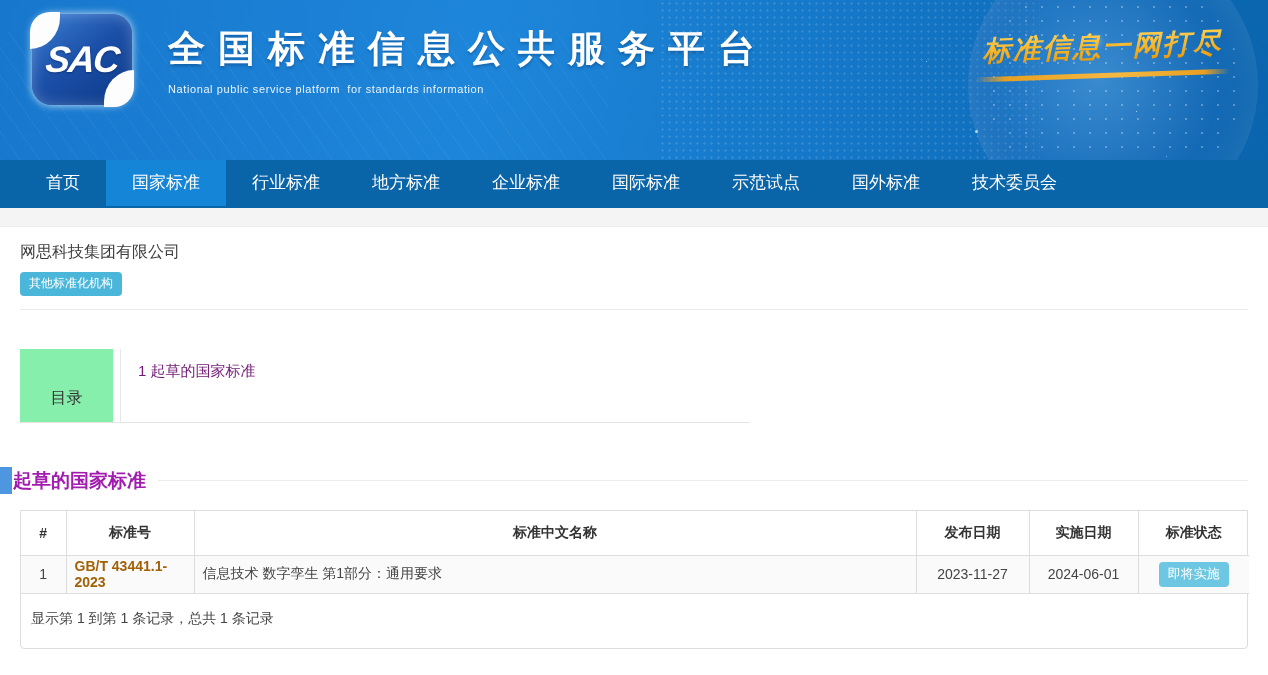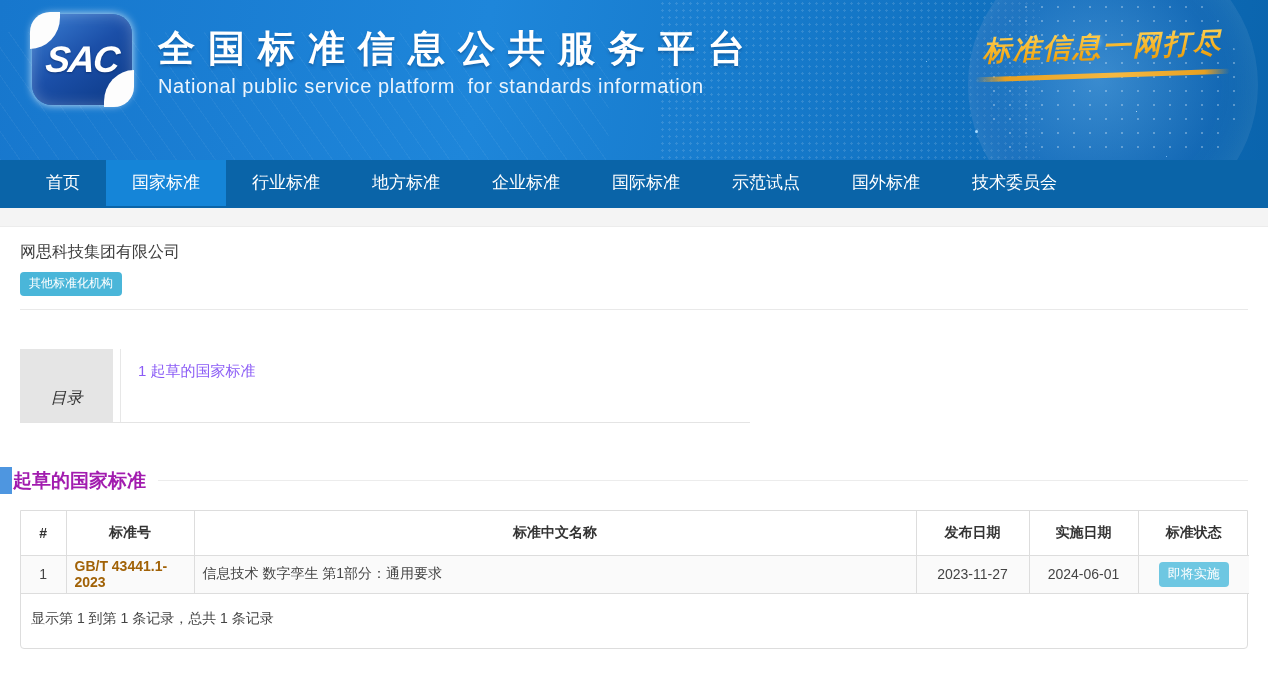--- a/index.html
+++ b/index.html
@@ -28,24 +28,24 @@
     box-shadow:0 0 9px rgba(255,255,255,.8), inset 0 0 14px rgba(255,255,255,.25); }
   .logo-notch { position:absolute; background:#fdfdfd; }
   .logo-notch.tl { left:-2px; top:-2px; width:30px; height:37px;
     border-top-left-radius:20px; border-bottom-right-radius:100% 85%; }
   .logo-notch.br { right:-2px; bottom:-2px; width:30px; height:37px;
     border-bottom-right-radius:20px; border-top-left-radius:100% 85%; }
   .logo-text { position:absolute; inset:0; display:flex; align-items:center; justify-content:center;
     color:#fff; font-weight:bold; font-style:italic; font-size:37px; letter-spacing:-2px;
     transform:skewX(-6deg); text-shadow:0 1px 2px rgba(0,30,80,.5); }
 
-  .title-block { position:absolute; left:158px; top:24px; }
+  .title-block { position:absolute; left:168px; top:24px; }
   .site-title { color:#fff; font-size:37px; font-weight:bold; letter-spacing:13px; white-space:nowrap;
     text-shadow:0 2px 3px rgba(0,40,90,.35); }
-  .site-subtitle { margin-top:1px; color:#eaf4fd; font-size:20px; letter-spacing:.6px; white-space:pre; }
+  .site-subtitle { margin-top:9px; color:#eaf4fd; font-size:11px; letter-spacing:.6px; white-space:pre; }
 
   .slogan-block { position:absolute; right:38px; top:28px; width:255px; text-align:center; }
   .slogan-text { font-family:"DejaVu Serif","Liberation Serif",serif; font-style:italic; font-weight:bold;
     font-size:28px; letter-spacing:2px; white-space:nowrap;
     background:linear-gradient(180deg,#ffd75e 0%,#f3a916 70%,#d98e08 100%);
     -webkit-background-clip:text; background-clip:text; color:transparent;
     transform:rotate(-2deg); }
   .slogan-underline { margin-top:7px; height:5px; transform:rotate(-2deg); border-radius:3px;
     background:linear-gradient(90deg, rgba(232,160,32,0) 0%, #e8a020 12%, #f5b942 55%, #e8a020 90%, rgba(232,160,32,0) 100%); }
 
@@ -56,24 +56,24 @@
   .nav-item.active { background:#1585d8; }
   .graybar { height:19px; background:#f4f4f4; border-bottom:1px solid #ececec; }
 
   
   .org-name { margin:15px 20px 0; font-size:16px; color:#3c3c3c; }
   .org-badge { display:inline-block; margin:9px 0 0 20px; padding:3px 9px 4px; border-radius:4px;
     background:#4ab6d9; color:#fff; font-size:12px; }
   .divider1 { margin:13px 20px 0; border-bottom:1px solid #e9e9e9; }
 
   .toc { margin:39px 20px 0; width:730px; height:74px; display:flex; border-bottom:1px solid #e4e4e4; }
-  .toc-label-cell { width:93px; background:#e5e5e5; display:flex; justify-content:center;
-    align-items:flex-end; padding-bottom:13px; font-size:16px; color:#333;font-style:italic; }
+  .toc-label-cell { width:93px; background:#86efac; display:flex; justify-content:center;
+    align-items:flex-end; padding-bottom:13px; font-size:16px; color:#333; }
   .toc-links { border-left:1px solid #e7e7e7; margin-left:7px; padding:13px 0 0 17px; flex:1; }
-  .toc-link { color:#8b5cf6; font-size:15px; text-decoration:none; cursor:pointer; }
+  .toc-link { color:#701a75; font-size:15px; text-decoration:none; cursor:pointer; }
 
   .section-header { margin-top:44px; display:flex; align-items:center; }
   .section-marker { width:12px; height:27px; background:#4e96e0; }
   .section-title { margin-left:1px; font-size:19px; font-weight:bold; color:#a21caf; white-space:nowrap; }
   .section-line { flex:1; margin:0 20px 0 12px; border-top:1px solid #ececec; }
 
   .table-wrap { margin:16px 20px 0; border:1px solid #ddd; border-radius:0 0 4px 4px; }
   table { width:100%; border-collapse:collapse; table-layout:fixed; }
   th { height:44px; font-size:14px; color:#333; border-right:1px solid #ddd; border-bottom:1px solid #ddd;
     padding:0 8px; text-align:center; font-weight:bold; }

